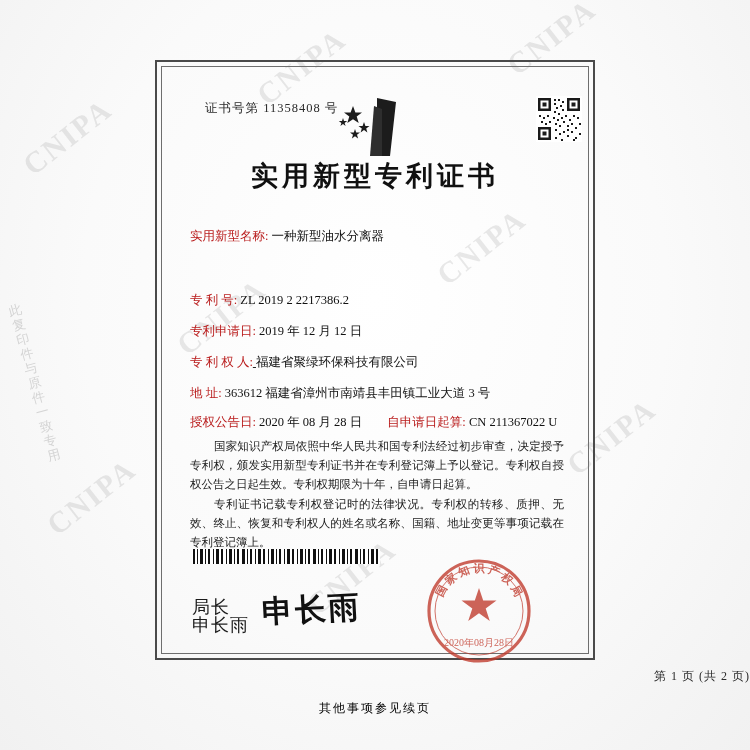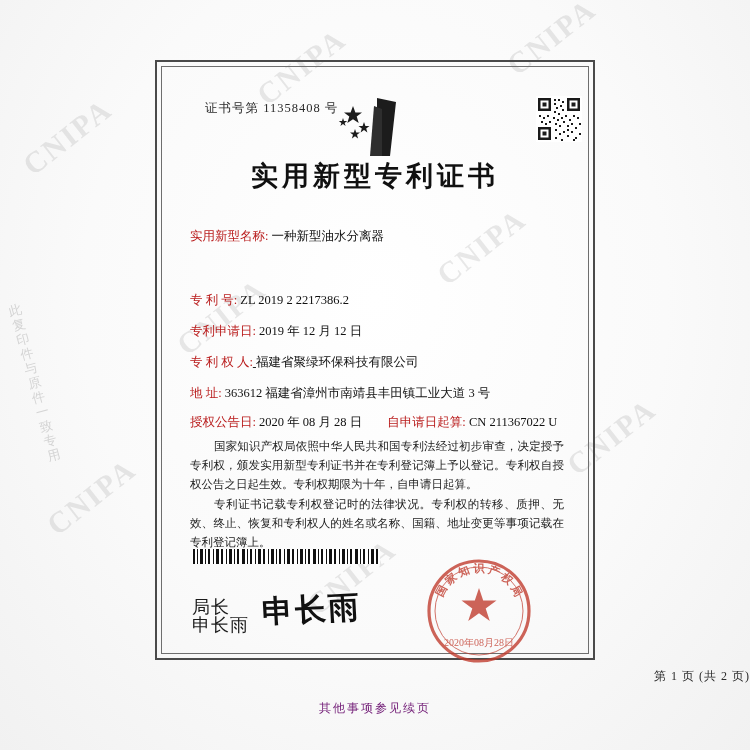--- a/index.html
+++ b/index.html
@@ -219,21 +219,21 @@
     color: #2a2a2a;
     letter-spacing: 1px;
   }
   #footer-note {
     position: absolute;
     left: 0; right: 0;
     top: 700px;
     text-align: center;
     font-family: "Liberation Serif", serif;
     font-size: 12px;
-    color: #701a75;
+    color: #000000;
     letter-spacing: 2px;
   }
 </style>
 </head>
 <body>
 
 <div id="page">
   <div id="paper"></div>
 
   <div class="wm wm-a">CNIPA</div>

